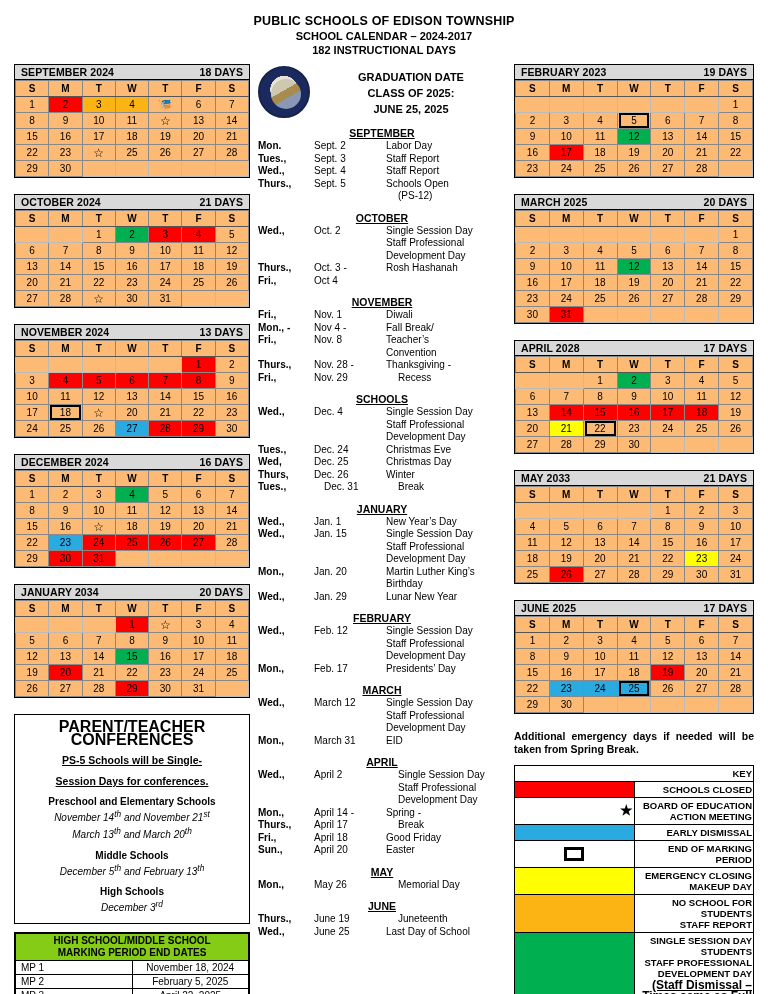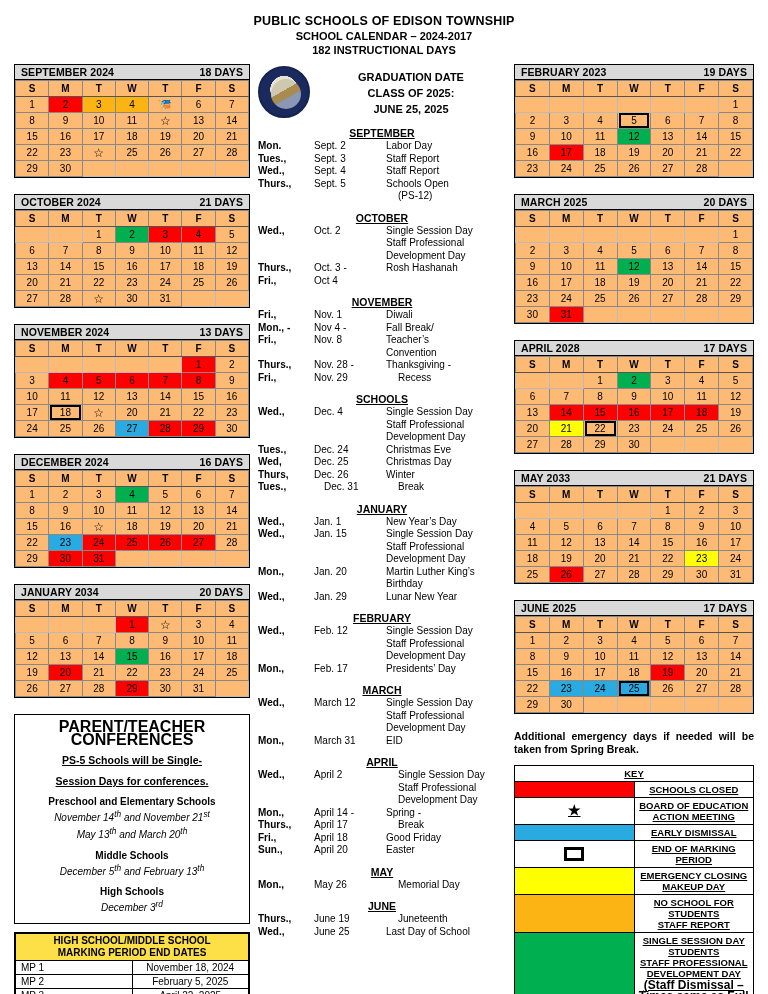--- a/index.html
+++ b/index.html
@@ -82,28 +82,28 @@
 
   
   .box { border:1.4px solid #000; margin-top:8px; background:#fff; }
   .ptc { padding:5px 6px 8px 6px; text-align:center; }
   .ptc .h  { font-size:16px; font-weight:bold; line-height:13px; }
   .ptc .u  { font-size:10.5px; font-weight:bold; text-decoration:underline; line-height:14px; margin-top:7px; }
   .ptc .sub{ font-size:10px; font-weight:bold; margin-top:8px; line-height:12px; }
   .ptc .d  { font-size:10px; line-height:12.5px;font-style:italic; }
   table.mpt { width:100%; border-collapse:collapse; table-layout:fixed; }
   table.mpt td, table.mpt th { border:0.9px solid #000; font-size:10px; padding:1px 2px; }
-  table.mpt th.hdr { background:#fde047; font-size:10px; font-weight:bold; text-align:center; line-height:12px; padding:1px 2px; }
+  table.mpt th.hdr { background:#84cc16; font-size:10px; font-weight:bold; text-align:center; line-height:12px; padding:1px 2px; }
   table.mpt td.lbl { width:62px; text-align:left; padding-left:5px; }
   table.mpt td.val { text-align:center; }
 
   
   .note { font-size:10.5px; font-weight:bold; line-height:13px; margin:3px 0 9px 0; text-align:justify; }
   table.key { width:100%; border-collapse:collapse; border:1.4px solid #000; table-layout:fixed; }
-  table.key td { border:0.9px solid #000; font-size:9.5px; font-weight:bold; text-align:center; line-height:11px; padding:2px 1px;text-decoration:underline; }
+  table.key td { border:0.9px solid #000; font-size:9.5px; font-weight:bold; text-align:right; line-height:11px; padding:2px 1px; }
   table.key td.sw { width:54px; }
   td.keyhdr { font-size:10.5px; font-weight:bold; padding:2px; }
   .sw-red{background:#ff0000;} .sw-blue{background:#29abe2;}
   .sw-yellow{background:#ffff00;} .sw-orange{background:#fcb415;}
   .sw-green{background:#00b050;}
   .sw-star{ font-size:14px; }
   .mpbox { width:20px; height:14px; border:3px solid #000; margin:0 auto; }
   .keysmall { font-size:12px; font-weight:bold; text-decoration:underline; display:block; margin-top:1px; }
   .foot { text-align:center; font-size:9.5px; margin-top:6px; line-height:13px; }
 </style>
@@ -469,21 +469,21 @@
     <div class="box ptc">
       <div class="h">PARENT/TEACHER</div>
       <div class="h">CONFERENCES</div>
       <div class="u">PS-5 Schools will be Single-</div>
       <div class="u">Session Days for conferences.</div>
       <div class="sub">Preschool and Elementary Schools</div>
       <div class="d">
         <span>November 14</span><sup>th</sup><span> and November 21</span><sup>st</sup>
       </div>
       <div class="d">
-        <span>May 13</span><sup>th</sup><span> and March 20</span><sup>th</sup>
+        <span>March 13</span><sup>th</sup><span> and March 20</span><sup>th</sup>
       </div>
       <div class="sub">Middle Schools</div>
       <div class="d">
         <span>December 5</span><sup>th</sup><span> and February 13</span><sup>th</sup>
       </div>
       <div class="sub">High Schools</div>
       <div class="d">
         <span>December 3</span><sup>rd</sup>
       </div>
     </div>

